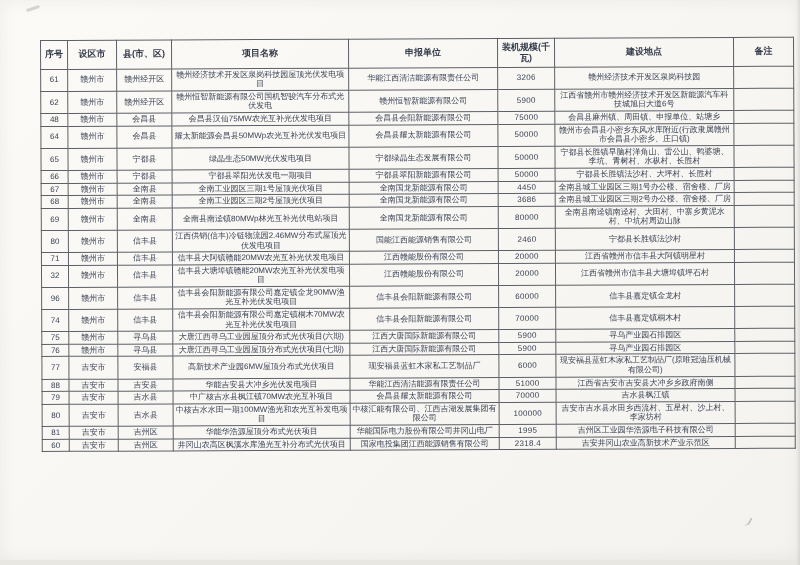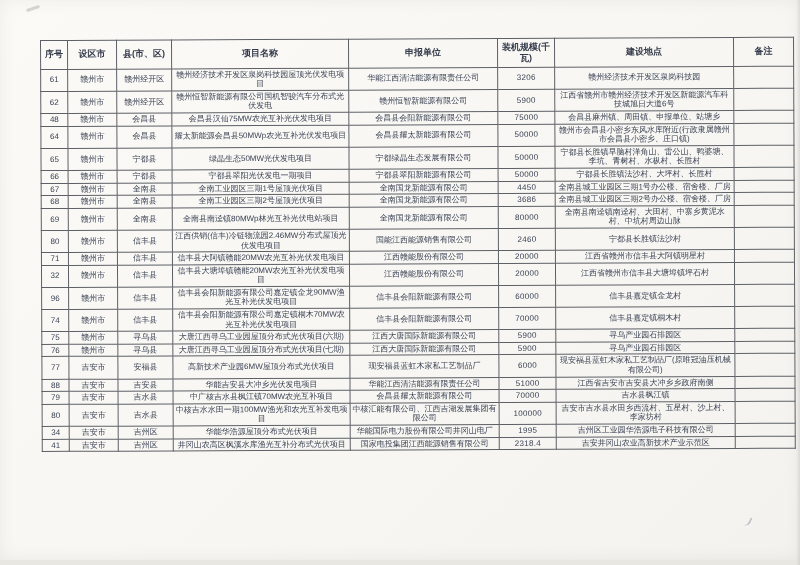--- a/index.html
+++ b/index.html
@@ -272,31 +272,31 @@
             <td class="col-no">80</td>
             <td class="col-city">吉安市</td>
             <td class="col-county">吉水县</td>
             <td class="col-project">中核吉水水田一期100MW渔光和农光互补发电项目</td>
             <td class="col-applicant">中核汇能有限公司、江西吉湖发展集团有限公司</td>
             <td class="col-capacity">100000</td>
             <td class="col-location">吉安市吉水县水田乡西流村、五星村、沙上村、李家坊村</td>
             <td class="col-remark"></td>
           </tr>
           <tr>
-            <td class="col-no">34</td>
+            <td class="col-no">81</td>
             <td class="col-city">吉安市</td>
             <td class="col-county">吉州区</td>
             <td class="col-project">华能华浩源屋顶分布式光伏项目</td>
             <td class="col-applicant">华能国际电力股份有限公司井冈山电厂</td>
             <td class="col-capacity">1995</td>
             <td class="col-location">吉州区工业园华浩源电子科技有限公司</td>
             <td class="col-remark"></td>
           </tr>
           <tr>
-            <td class="col-no">41</td>
+            <td class="col-no">60</td>
             <td class="col-city">吉安市</td>
             <td class="col-county">吉州区</td>
             <td class="col-project">井冈山农高区枫溪水库渔光互补分布式光伏项目</td>
             <td class="col-applicant">国家电投集团江西能源销售有限公司</td>
             <td class="col-capacity">2318.4</td>
             <td class="col-location">吉安井冈山农业高新技术产业示范区</td>
             <td class="col-remark"></td>
           </tr>
         </tbody>
     </table>

